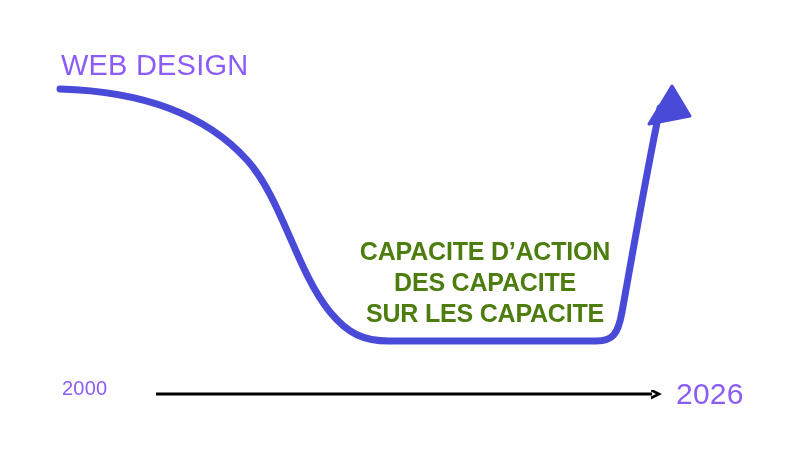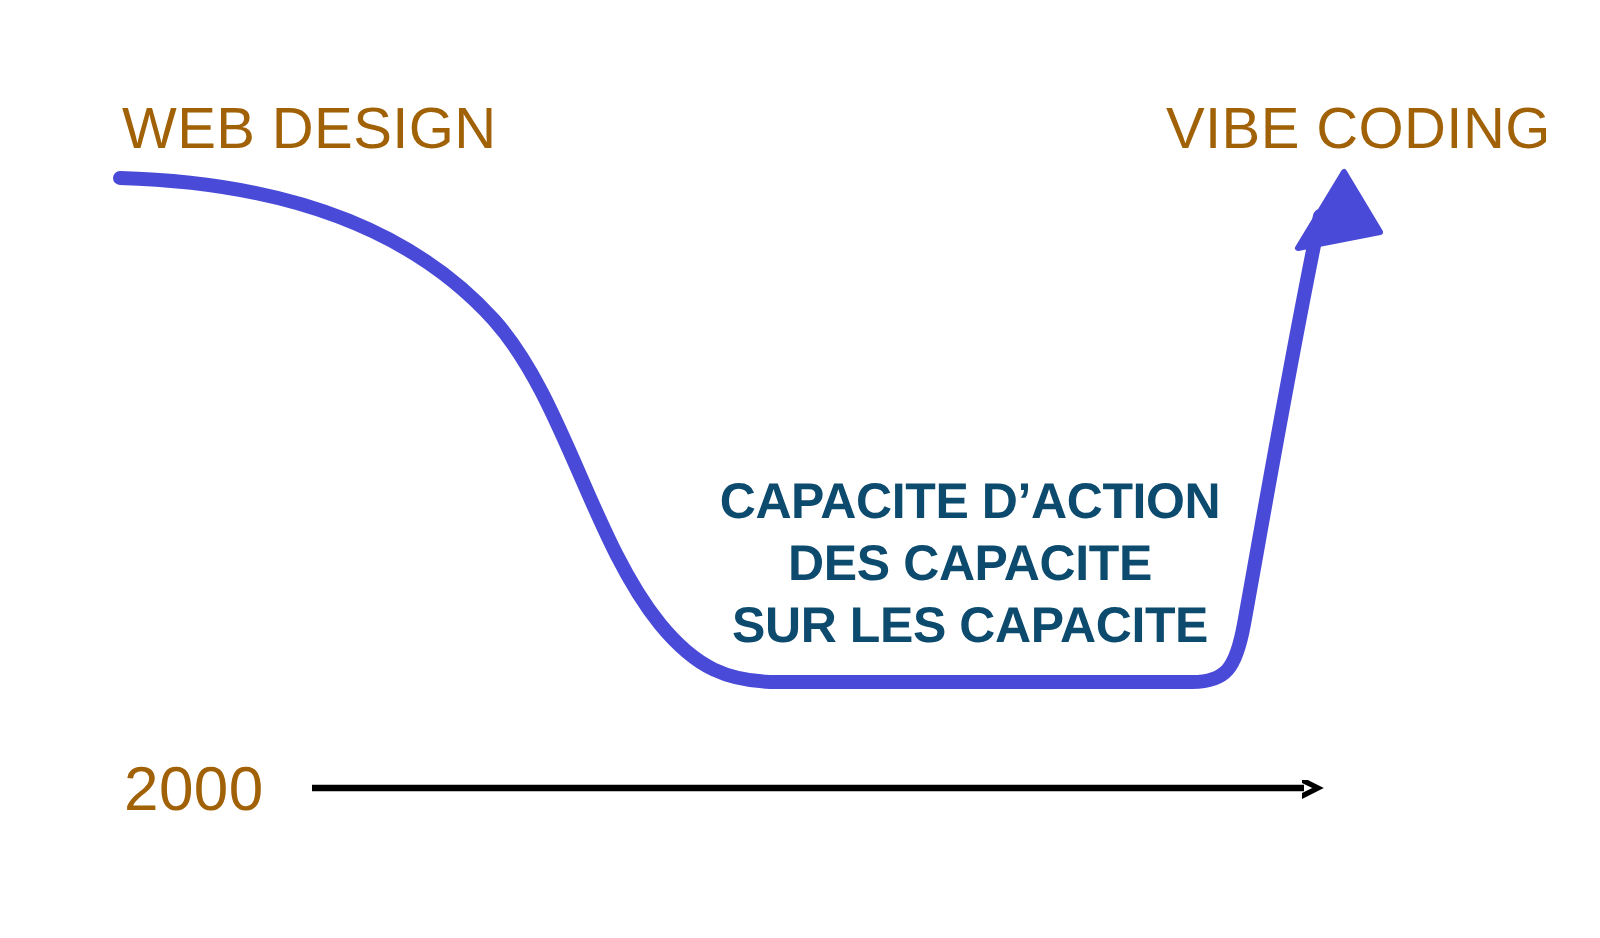--- a/index.html
+++ b/index.html
@@ -22,55 +22,55 @@
     position: absolute;
     left: 0;
     top: 0;
     width: 800px;
     height: 469px;
   }
   .lbl {
     position: absolute;
     font-family: "Liberation Sans", sans-serif;
     font-weight: 400;
-    color: #a16207;
+    color: #8b5cf6;
     white-space: nowrap;
     letter-spacing: 0.2px;
   }
   #label-left {
     left: 61px;
     top: 49px;
     font-size: 29px;
   }
   #label-right {
     left: 583px;
     top: 49px;
     font-size: 29px;
   }
   #axis-start-label {
     left: 62px;
     top: 377px;
-    font-size: 31px;
+    font-size: 20px;
   }
   #axis-end-label {
     left: 676px;
     top: 377px;
     font-size: 30px;
   }
   #annotation {
     position: absolute;
     left: 340px;
     top: 236px;
     width: 290px;
     text-align: center;
     font-family: "Liberation Sans", sans-serif;
     font-weight: 700;
     font-size: 25px;
     line-height: 31px;
-    color: #0c4a6e;
+    color: #4d7c0f;
     letter-spacing: -0.2px;
     white-space: nowrap;
   }
   #annotation .ann-line {
     display: block;
   }
 </style>
 </head>
 <body>
 
@@ -91,24 +91,24 @@
              C 613,341 618,334 622,312
              C 630,268 645,180 660,108" fill="none" stroke="#4a4ad8" stroke-width="7" stroke-linecap="round" stroke-linejoin="round"></path>
 
     <path d="M 672,86 L 649,124 L 690,116 Z" fill="#4a4ad8" stroke="#4a4ad8" stroke-width="3" stroke-linejoin="round"></path>
 
     <line x1="156" y1="394" x2="652" y2="394" stroke="#000000" stroke-width="3.2" stroke-linecap="butt" marker-end="url(#axis-arrow)"></line>
   </svg>
 
   <div class="lbl" id="label-left">WEB DESIGN</div>
 
-  <div class="lbl" id="label-right">VIBE CODING</div>
 
   <div id="annotation">
     <span class="ann-line">CAPACITE D’ACTION</span>
     <span class="ann-line">DES CAPACITE</span>
     <span class="ann-line">SUR LES CAPACITE</span>
   </div>
 
   <div class="lbl" id="axis-start-label">2000</div>
 
+  <div class="lbl" id="axis-end-label">2026</div>
 
 </div>
 
 </body></html>

